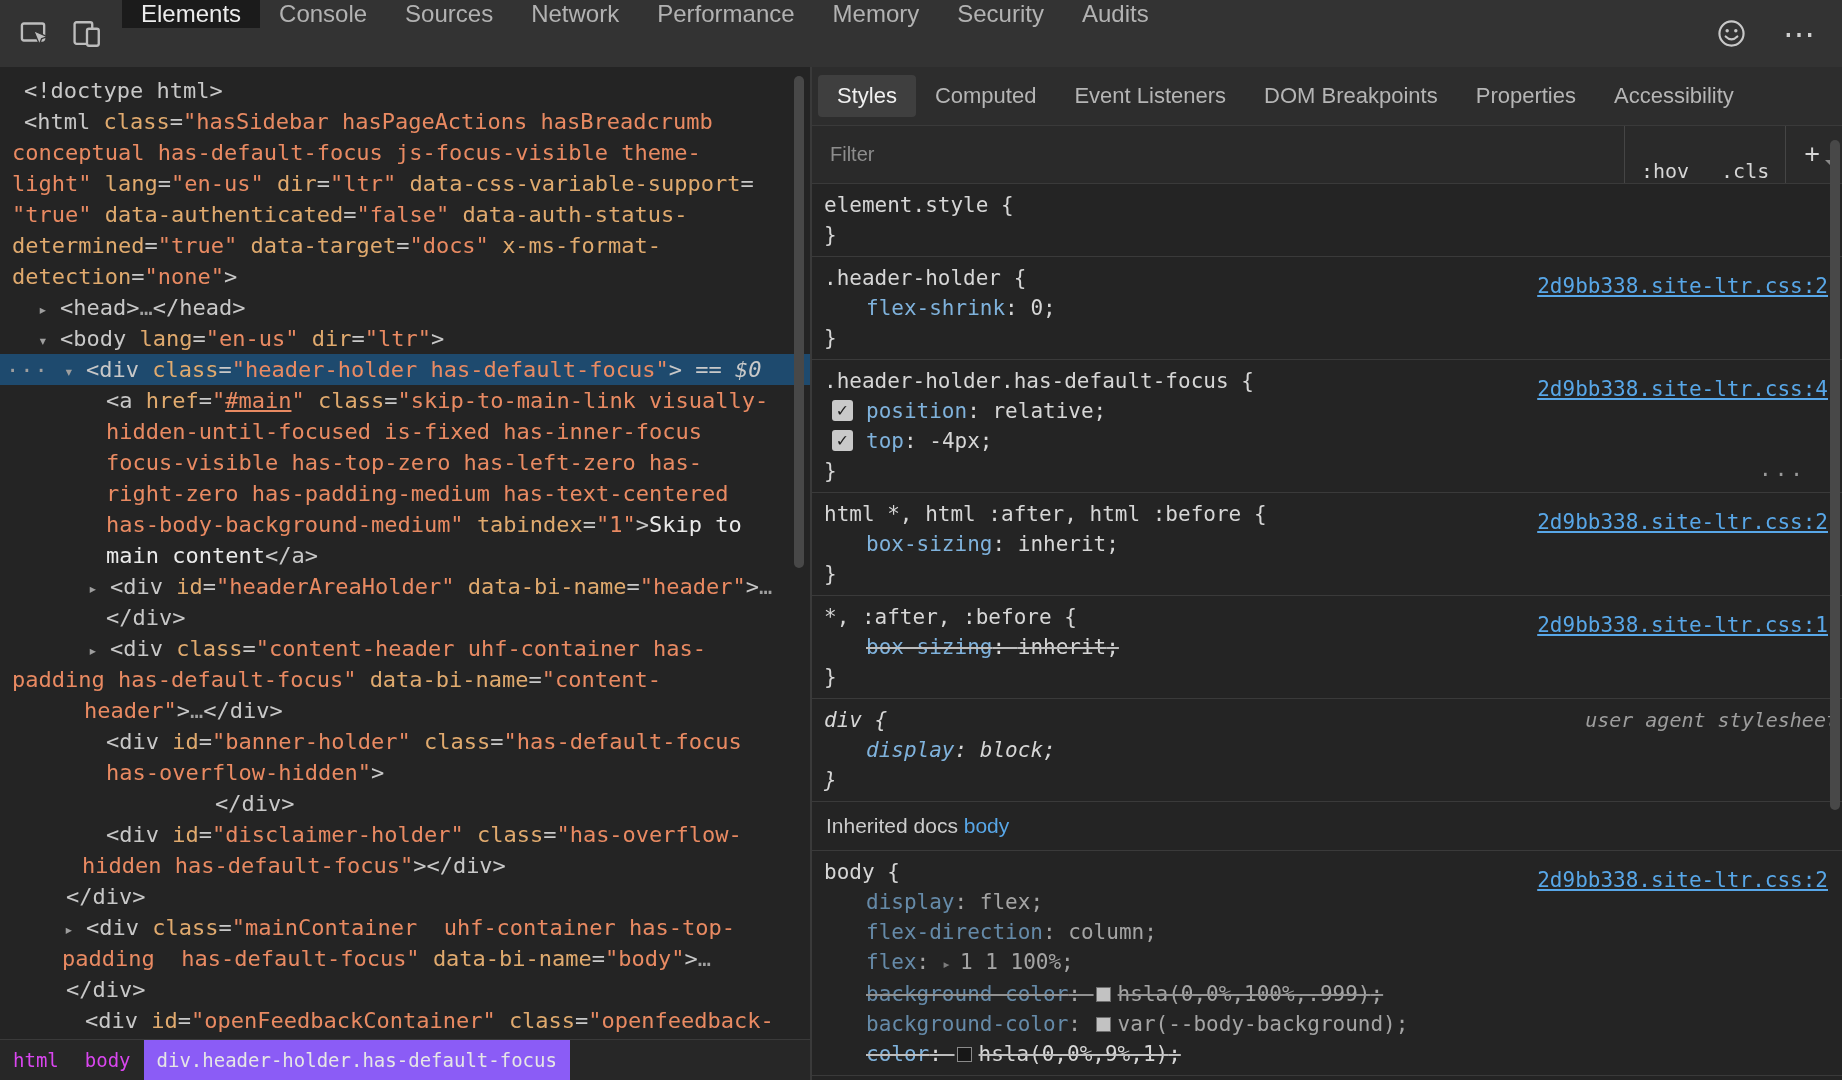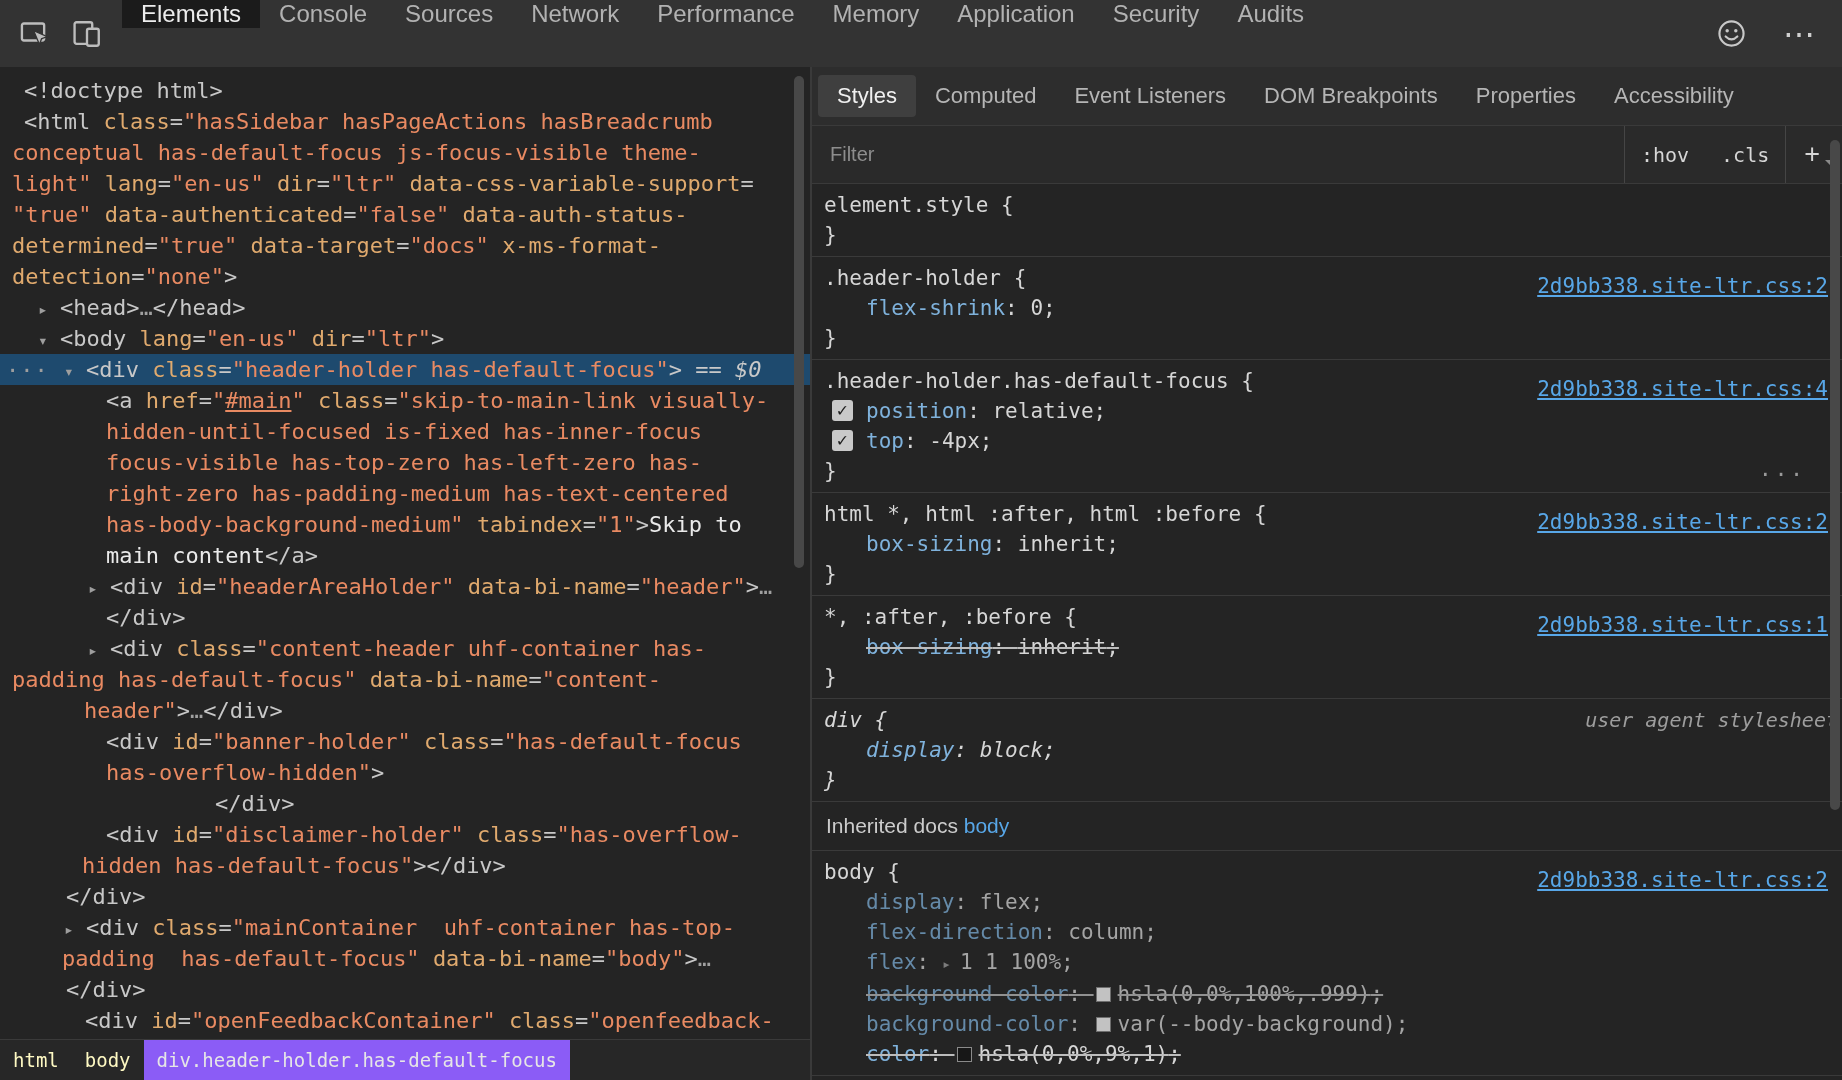--- a/index.html
+++ b/index.html
@@ -29,32 +29,32 @@
   .tk-e{color:#a0a0a0}
   .tk-s{color:#c9c9c9;font-style:italic}
   .gutter-dots{position:absolute;left:6px;top:-5px;color:#9e9e9e;letter-spacing:1px}
 
   .panel-divider{position:absolute;top:67px;bottom:0;left:810px;width:2px;background:#3a3a3a}
   .dom-scrollbar{position:absolute;top:76px;left:794px;width:10px;height:492px;border-radius:5px;background:#484848}
   .styles-scrollbar{position:absolute;top:140px;right:2px;width:10px;height:670px;border-radius:5px;background:#484848}
 
   
   .breadcrumb{position:absolute;left:0;bottom:0;width:810px;height:40px;background:#272727;border-top:1px solid #3a3a3a;display:flex;align-items:stretch;font-family:"DejaVu Sans Mono",monospace;font-size:19px;z-index:5}
-  .crumb{display:flex;align-items:center;padding:0 13px;color:#fef9c3;white-space:nowrap}
+  .crumb{display:flex;align-items:center;padding:0 13px;color:#d946ef;white-space:nowrap}
   .crumb.selected{background:#8b5cf6;color:#e6e6e6}
 
   
   .right-panel{position:absolute;top:67px;left:812px;right:0;bottom:0;display:flex;flex-direction:column;background:#242424}
   .styles-tabs{height:58px;flex:none;display:flex;align-items:center;background:#2d2d2d;border-bottom:1px solid #3a3a3a;padding:0 6px}
   .stab{display:flex;align-items:center;padding:8px 19px;font-size:22px;color:#b5b5b5;border-radius:4px;white-space:nowrap}
   .stab.active{background:#3f3f3f;color:#f0f0f0}
   .filter-bar{height:57px;flex:none;display:flex;align-items:stretch;background:#2a2a2a;border-bottom:1px solid #3a3a3a}
   .filter-input{flex:1;background:transparent;border:0;outline:0;padding:0 18px;font-size:20px;color:#cfcfcf;font-family:"Liberation Sans",sans-serif}
   .filter-input::placeholder{color:#8d8d8d}
-  .fgroup{display:flex;align-items:center;border-left:1px solid #454545}
+  .fgroup{display:flex;align-items:flex-end;border-left:1px solid #454545}
   .fbtn{display:flex;align-items:center;padding:0 16px;color:#d6d6d6;font-family:"DejaVu Sans Mono",monospace;font-size:20px}
   .btn-add{position:relative;display:flex;align-items:center;padding:0 22px 0 18px;border-left:1px solid #454545;color:#d6d6d6;font-size:27px;font-family:"Liberation Sans",sans-serif}
   .btn-add::after{content:"";position:absolute;right:7px;bottom:13px;border:5px solid transparent;border-top-color:#8a8a8a}
 
   .styles-rules{flex:1;overflow:hidden;font-family:"DejaVu Sans Mono",monospace;font-size:21px;line-height:30px;color:#d6d6d6}
   .rule-block{position:relative;padding:6px 12px;border-bottom:1px solid #3a3a3a}
   .rule-block.ua .selector,.rule-block.ua .prop-row,.rule-block.ua .rule-row{font-style:italic}
   .rule-row{position:relative}
   .prop-row{position:relative;padding-left:42px;white-space:pre}
   .prop-name{color:#7fb2dc}
@@ -89,21 +89,20 @@
       </svg>
     </div>
   </div>
   <div class="main-tabs">
       <div class="tab active">Elements</div>
       <div class="tab">Console</div>
       <div class="tab">Sources</div>
       <div class="tab">Network</div>
       <div class="tab">Performance</div>
       <div class="tab">Memory</div>
-      <div class="tab">Application</div>
       <div class="tab">Security</div>
       <div class="tab">Audits</div>
     </div>
   <div class="toolbar-right">
     <div class="icon-btn">
       <svg width="33" height="33" viewBox="0 0 26 26">
         <circle cx="13" cy="13" r="9.5" fill="none" stroke="#c8c8c8" stroke-width="1.7"></circle>
         <circle cx="9.6" cy="10.8" r="1.35" fill="#c8c8c8"></circle>
         <circle cx="16.4" cy="10.8" r="1.35" fill="#c8c8c8"></circle>
         <path d="M8.4 15.3 q4.6 4.6 9.2 0" fill="none" stroke="#c8c8c8" stroke-width="1.7" stroke-linecap="round"></path>

